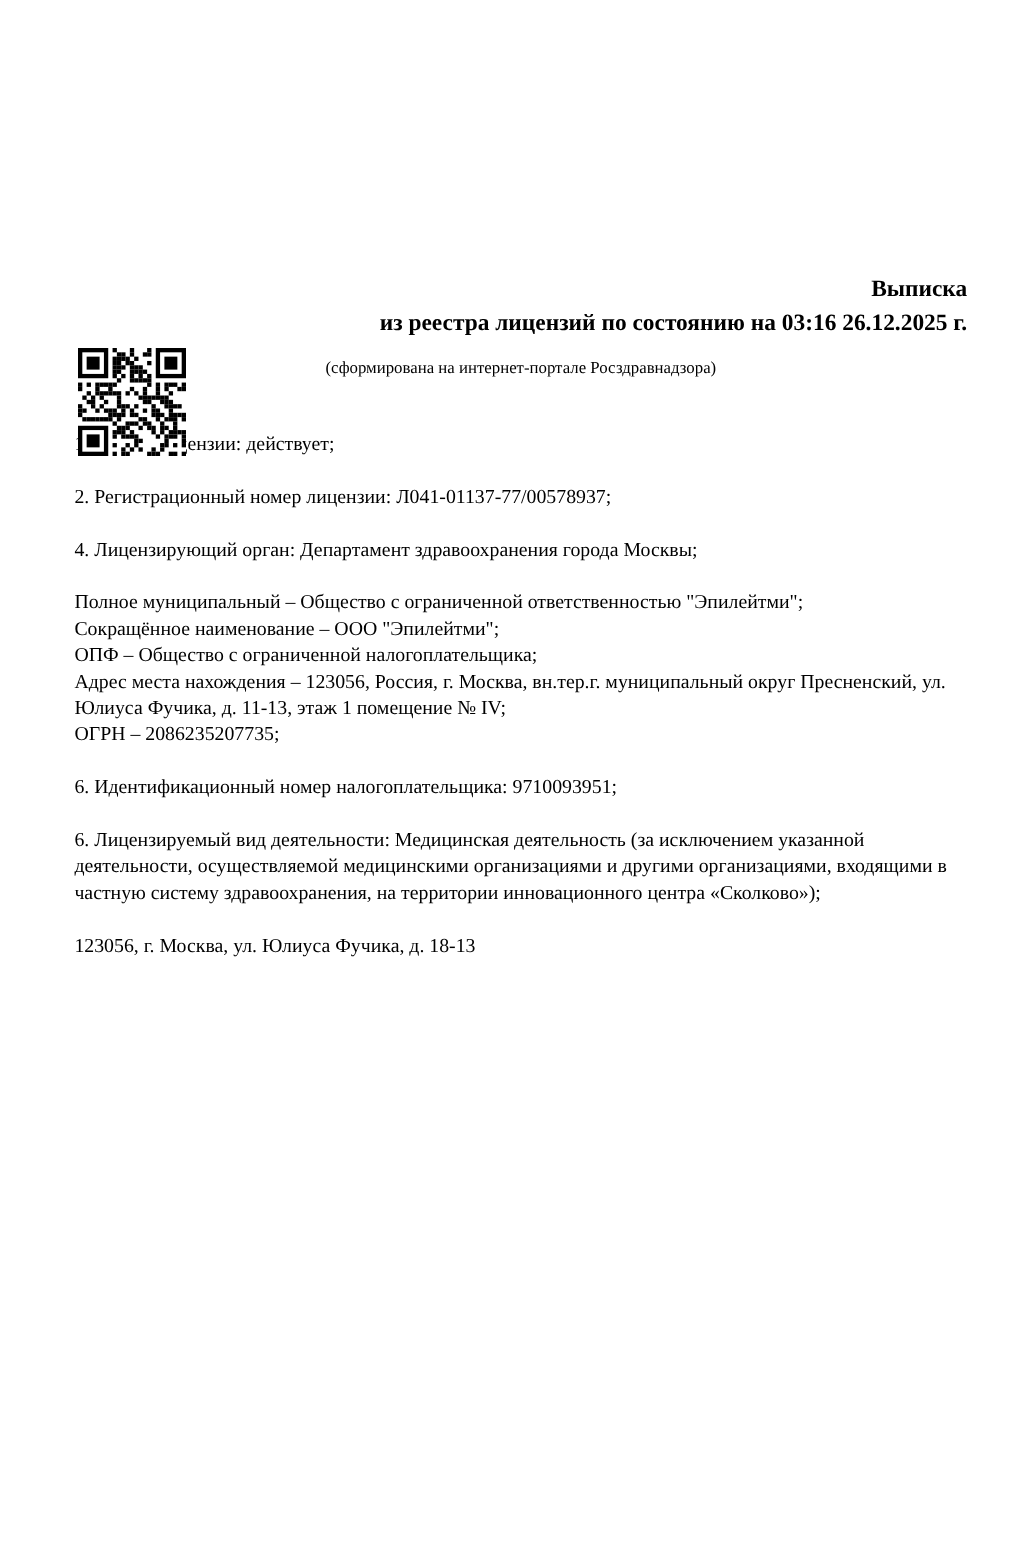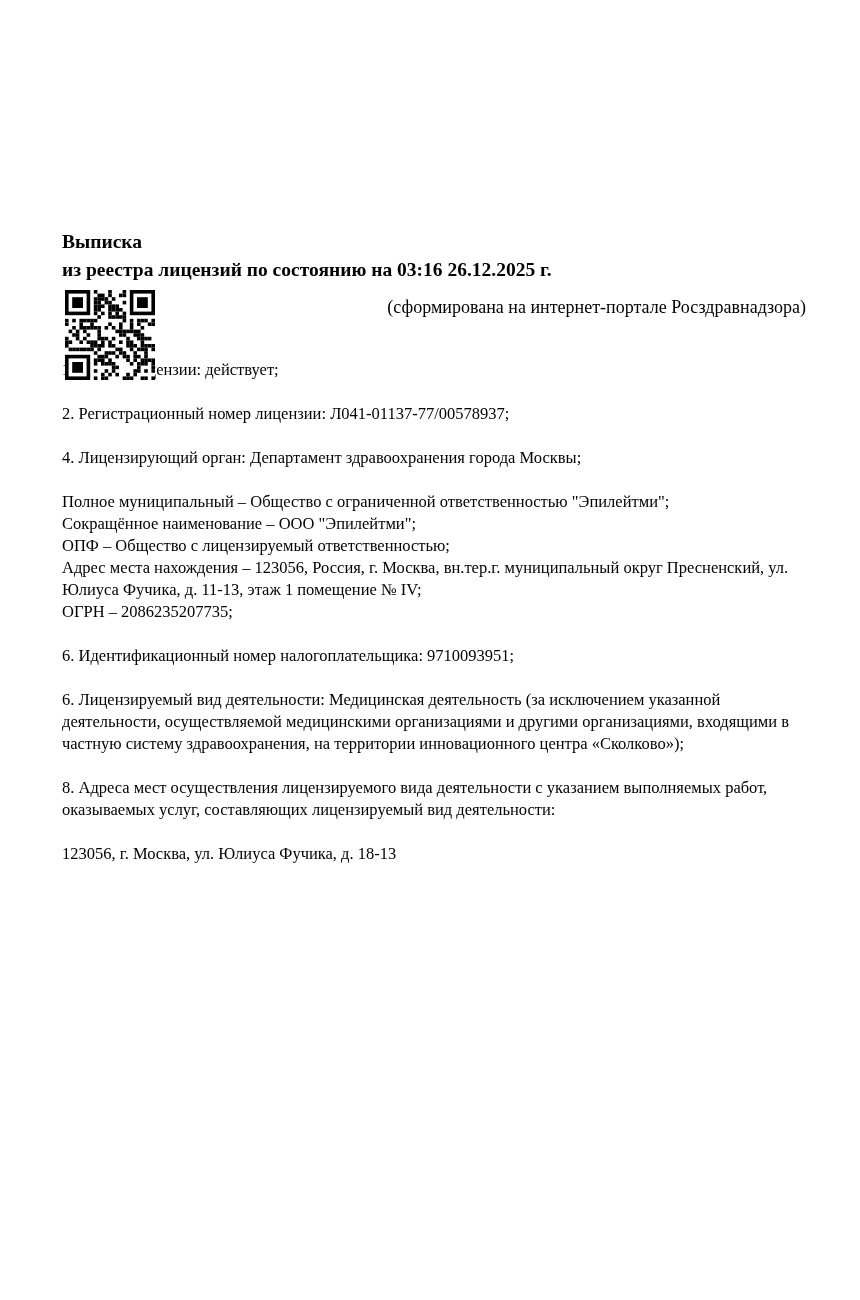--- a/index.html
+++ b/index.html
@@ -23,30 +23,30 @@
     height: 90px;
   }
   .qr svg { display: block; }
 
   .content {
     padding: 0 54px 0 62px;
   }
 
   .title-block {
     margin-top: 228px;
-    text-align: left;
+    text-align: right;
     font-weight: bold;
     font-size: 19.5px;
     line-height: 28px;
   }
 
   .gen-note {
     margin-top: 15px;
-    text-align: right;
-    font-size: 18px;
+    text-align: center;
+    font-size: 14px;
     line-height: 17px;
   }
 
   .doc-body {
     margin-top: 43px;
     font-size: 16.5px;
     line-height: 22px;
   }
 
   .para {
@@ -299,28 +299,27 @@
 
       <p class="para">2. Регистрационный номер лицензии: Л041-01137-77/00578937;</p>
 
 
       <p class="para">4. Лицензирующий орган: Департамент здравоохранения города Москвы;</p>
 
 
       <div class="para">
         <div class="line">Полное муниципальный – Общество с ограниченной ответственностью "Эпилейтми";</div>
         <div class="line">Сокращённое наименование – ООО "Эпилейтми";</div>
-        <div class="line">ОПФ – Общество с лицензируемый ответственностью;</div>
+        <div class="line">ОПФ – Общество с ограниченной налогоплательщика;</div>
         <div class="line">Адрес места нахождения – 123056, Россия, г. Москва, вн.тер.г. муниципальный округ Пресненский, ул. Юлиуса Фучика, д. 11-13, этаж 1 помещение № IV;</div>
         <div class="line">ОГРН – 2086235207735;</div>
       </div>
 
       <p class="para">6. Идентификационный номер налогоплательщика: 9710093951;</p>
 
       <p class="para">6. Лицензируемый вид деятельности: Медицинская деятельность (за исключением указанной деятельности, осуществляемой медицинскими организациями и другими организациями, входящими в частную систему здравоохранения, на территории инновационного центра «Сколково»);</p>
 
-      <p class="para">8. Адреса мест осуществления лицензируемого вида деятельности с указанием выполняемых работ, оказываемых услуг, составляющих лицензируемый вид деятельности:</p>
 
       <p class="para">123056, г. Москва, ул. Юлиуса Фучика, д. 18-13</p>
 
     </div>
   </div>
 </div>
 
 </body></html>

